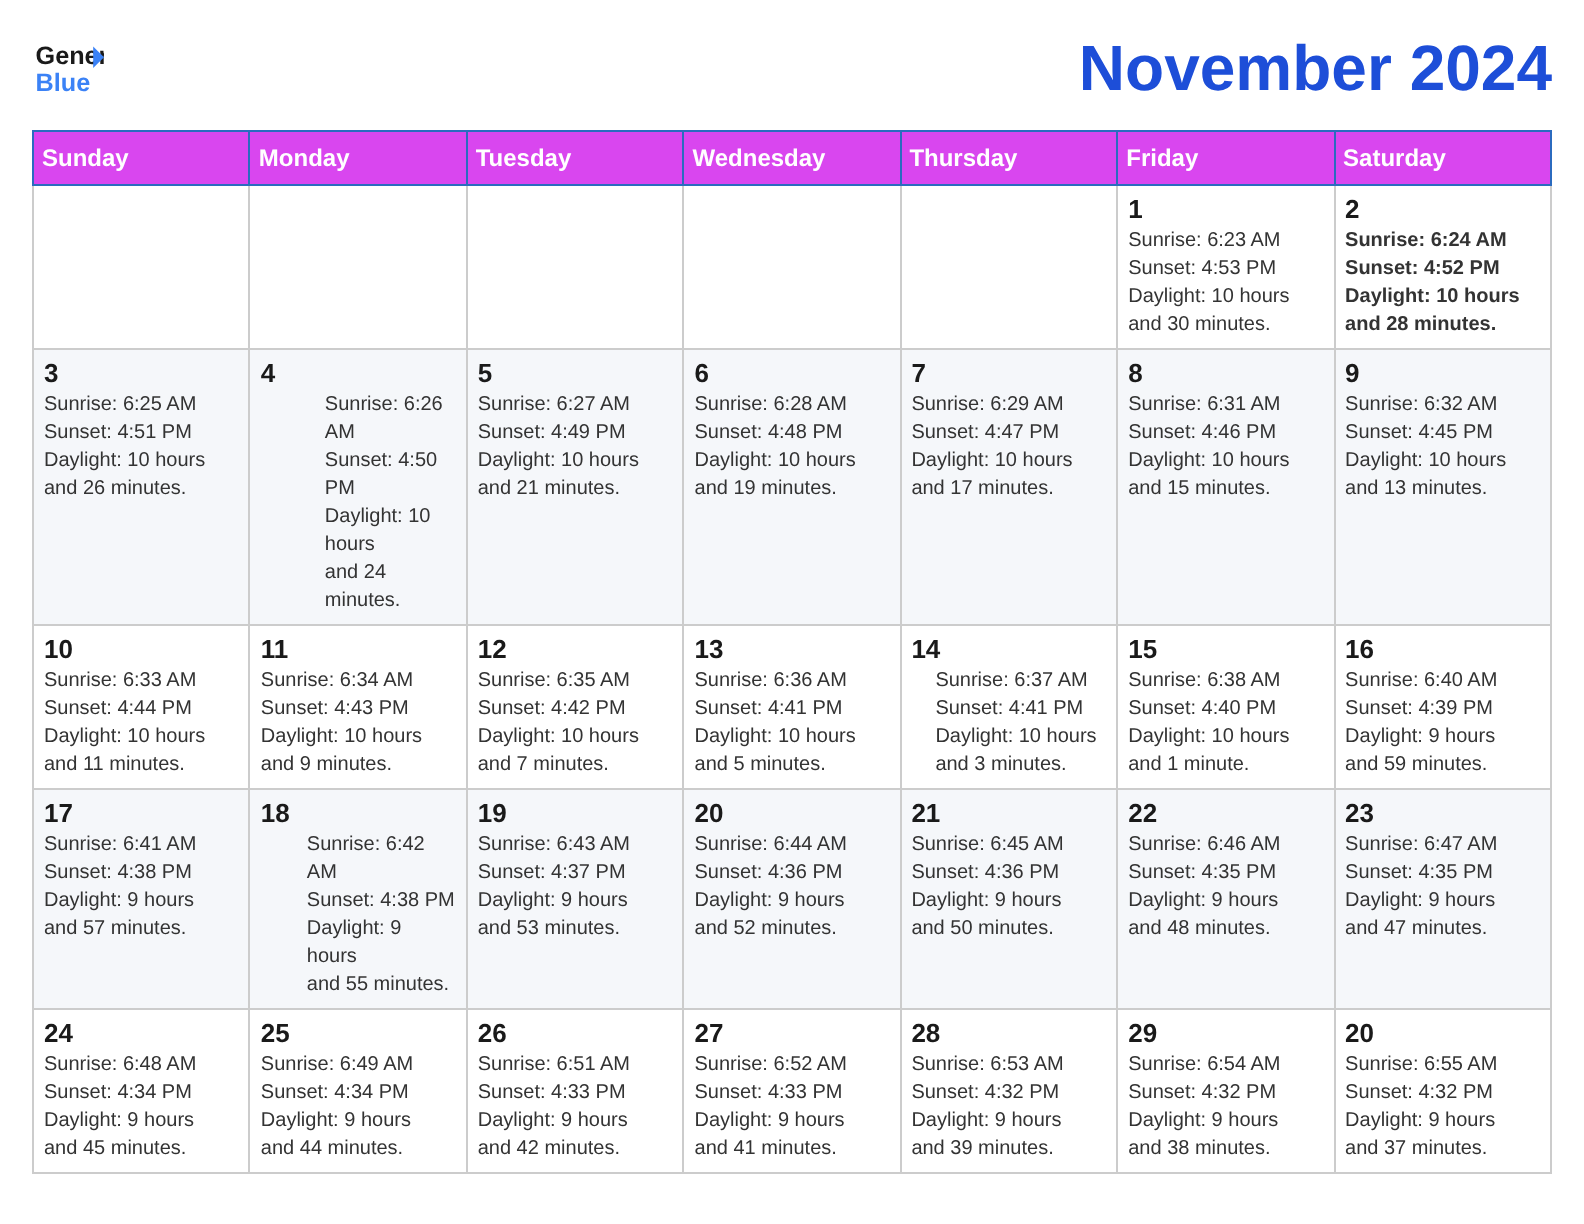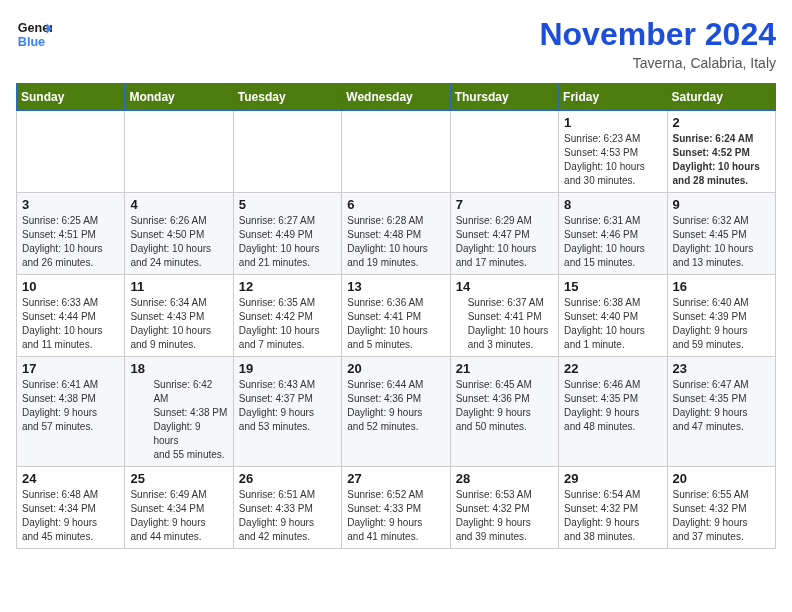--- a/index.html
+++ b/index.html
@@ -37,21 +37,21 @@
       font-size: 14px;
       color: #555;
       margin-top: 2px;
     }
     .calendar-table {
       width: 100%;
       border-collapse: collapse;
       table-layout: fixed;
     }
     .calendar-table th {
-      background-color: #4d7c0f;
+      background-color: #d946ef;
       color: #fff;
       font-size: 12px;
       font-weight: bold;
       padding: 6px 4px;
       text-align: left;
       border: 1px solid #2b6bbf;
     }
     .calendar-table td {
       border: 1px solid #ccc;
       vertical-align: top;
@@ -86,21 +86,20 @@
 <div class="header-area">
   <div class="logo">
     <svg class="logo-icon" viewBox="0 0 40 40">
       <text x="2" y="18" font-size="14" font-weight="bold" fill="#1a1a1a" font-family="Arial">General</text>
       <text x="2" y="33" font-size="14" font-weight="bold" fill="#3b82f6" font-family="Arial">Blue</text>
       <polygon points="34,8 40,14 34,20" fill="#3b82f6"></polygon>
     </svg>
   </div>
   <div class="title-area">
     <div class="month-title">November 2024</div>
-    <div class="subtitle">Taverna, Calabria, Italy</div>
   </div>
 </div>
 
 <table class="calendar-table">
   <thead>
     <tr>
 
     <th>Sunday</th>
         <th>Monday</th>
         <th>Tuesday</th>
@@ -135,21 +134,21 @@
       <tr>
         <td>
           <span class="day-num">3</span>
           <div class="day-info" style="white-space: pre-line;">Sunrise: 6:25 AM
 Sunset: 4:51 PM
 Daylight: 10 hours
 and 26 minutes.</div>
         </td>
         <td>
           <span class="day-num">4</span>
-          <div class="day-info" style="white-space: pre-line;">Sunrise: 6:26 AM
+          <div class="day-info" style="white-space: pre-line; margin-left: 32px;">Sunrise: 6:26 AM
 Sunset: 4:50 PM
 Daylight: 10 hours
 and 24 minutes.</div>
         </td>
         <td>
           <span class="day-num">5</span>
           <div class="day-info" style="white-space: pre-line;">Sunrise: 6:27 AM
 Sunset: 4:49 PM
 Daylight: 10 hours
 and 21 minutes.</div>

